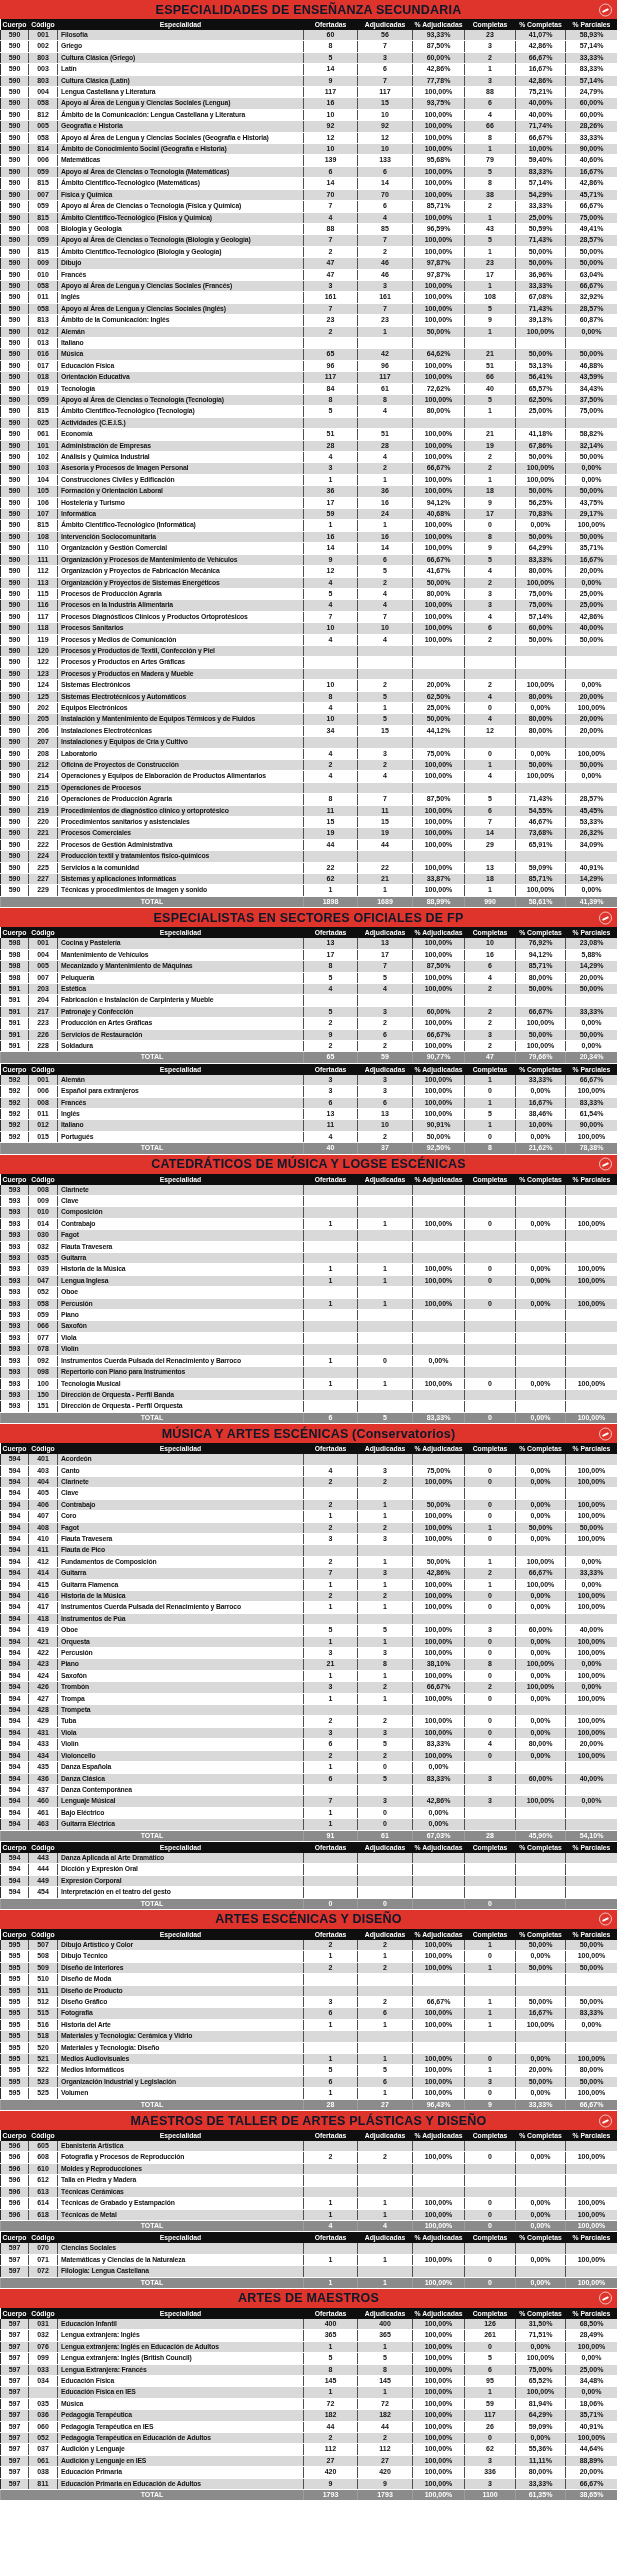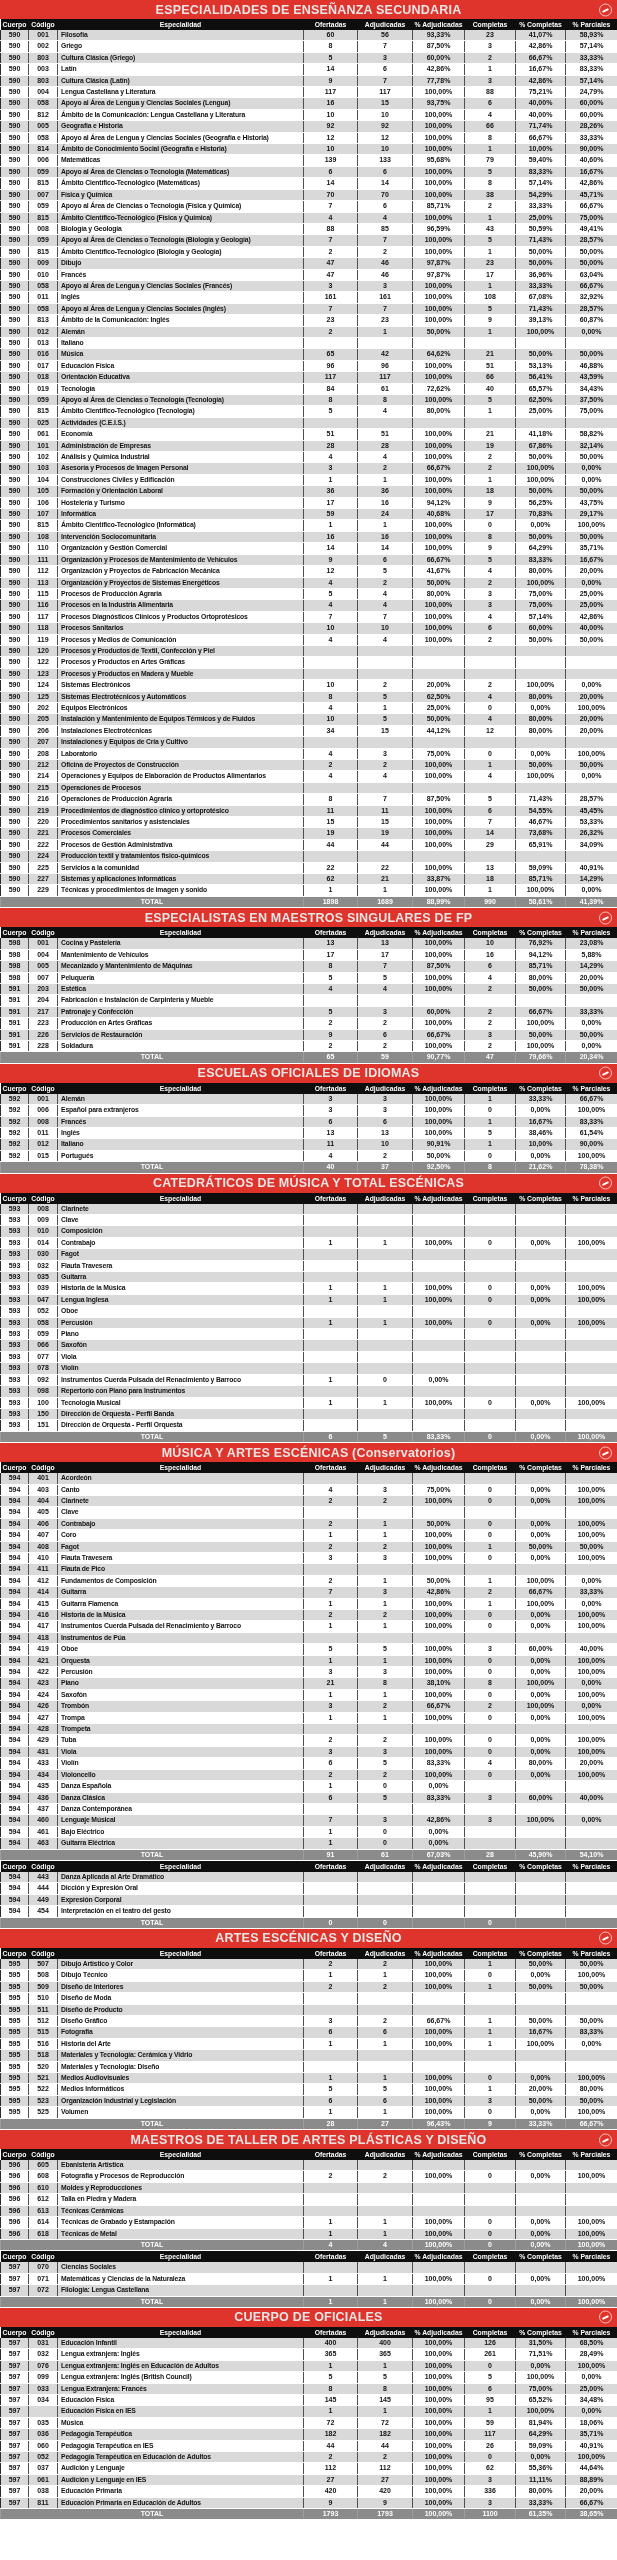--- a/index.html
+++ b/index.html
@@ -4,21 +4,21 @@
 <style>
   * { box-sizing: border-box; margin: 0; padding: 0; }
   html, body { width: 617px; background: #ffffff; }
   body { font-family: "Liberation Sans", sans-serif; }
 
   .report { width: 617px; }
 
   
   .band { position: relative; height: 19px; background: #df342b; display: flex;
           align-items: center; justify-content: center; }
-  .band-title { color: #e5e5e5; font-weight: 700; font-size: 12.5px; letter-spacing: .2px; white-space: nowrap; }
+  .band-title { color: #0f172a; font-weight: 700; font-size: 12.5px; letter-spacing: .2px; white-space: nowrap; }
   .emblem { position: absolute; right: 5px; top: 50%; transform: translateY(-50%);
             width: 13px; height: 13px; border: 1px solid #f3c4c0; border-radius: 50%; }
   .emblem i { position: absolute; left: 2px; top: 5px; width: 7px; height: 2px;
               background: #fff; transform: rotate(-25deg); border-radius: 1px; }
 
   table { width: 617px; border-collapse: collapse; table-layout: fixed; }
   thead th { background: #0e0e0e; color: #fff; font-size: 6.8px; font-weight: 700;
              height: 11px; padding: 0 1px; text-align: center; white-space: nowrap; overflow: hidden; }
   tbody td { height: 10.2px; line-height: 10.4px; font-size: 7px; font-weight: 700; color: #121212;
              padding: 0 1px; text-align: center; border-left: 1px solid #4f4f4f;
@@ -914,21 +914,21 @@
               <td>88,99%</td>
               <td>990</td>
               <td>58,61%</td>
               <td>41,39%</td>
             </tr>
           </tbody>
         </table>
       </div>
       <div class="section">
         <div class="band">
-          <span class="band-title">ESPECIALISTAS EN MAESTROS SINGULARES DE FP</span>
+          <span class="band-title">ESPECIALISTAS EN SECTORES OFICIALES DE FP</span>
           <span class="emblem">
             <i></i>
           </span>
         </div>
         <table class="grid">
           <colgroup>
             <col style="width: 28px;">
             <col style="width: 29px;">
             <col style="width: 246px;">
             <col style="width: 54px;">
@@ -1068,26 +1068,20 @@
               <td>59</td>
               <td>90,77%</td>
               <td>47</td>
               <td>79,66%</td>
               <td>20,34%</td>
             </tr>
           </tbody>
         </table>
       </div>
       <div class="section">
-        <div class="band">
-          <span class="band-title">ESCUELAS OFICIALES DE IDIOMAS</span>
-          <span class="emblem">
-            <i></i>
-          </span>
-        </div>
         <table class="grid">
           <colgroup>
             <col style="width: 28px;">
             <col style="width: 29px;">
             <col style="width: 246px;">
             <col style="width: 54px;">
             <col style="width: 55px;">
             <col style="width: 52px;">
             <col style="width: 51px;">
             <col style="width: 50px;">
@@ -1180,21 +1174,21 @@
               <td>92,50%</td>
               <td>8</td>
               <td>21,62%</td>
               <td>78,38%</td>
             </tr>
           </tbody>
         </table>
       </div>
       <div class="section">
         <div class="band">
-          <span class="band-title">CATEDRÁTICOS DE MÚSICA Y TOTAL ESCÉNICAS</span>
+          <span class="band-title">CATEDRÁTICOS DE MÚSICA Y LOGSE ESCÉNICAS</span>
           <span class="emblem">
             <i></i>
           </span>
         </div>
         <table class="grid">
           <colgroup>
             <col style="width: 28px;">
             <col style="width: 29px;">
             <col style="width: 246px;">
             <col style="width: 54px;">
@@ -2329,21 +2323,21 @@
               <td>100,00%</td>
               <td>0</td>
               <td>0,00%</td>
               <td>100,00%</td>
             </tr>
           </tbody>
         </table>
       </div>
       <div class="section">
         <div class="band">
-          <span class="band-title">CUERPO DE OFICIALES</span>
+          <span class="band-title">ARTES DE MAESTROS</span>
           <span class="emblem">
             <i></i>
           </span>
         </div>
         <table class="grid">
           <colgroup>
             <col style="width: 28px;">
             <col style="width: 29px;">
             <col style="width: 246px;">
             <col style="width: 54px;">

